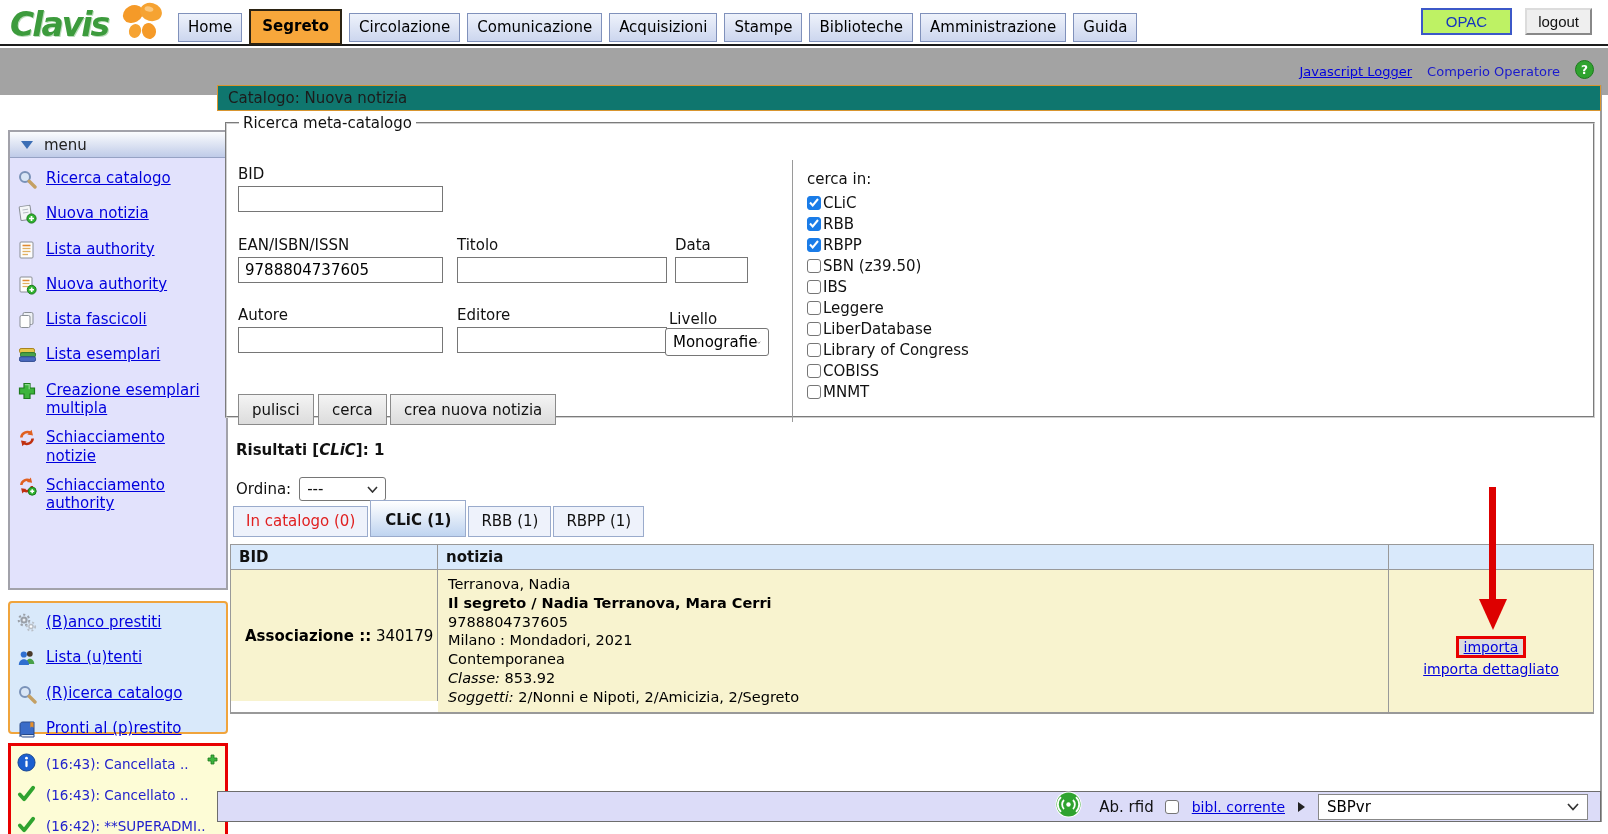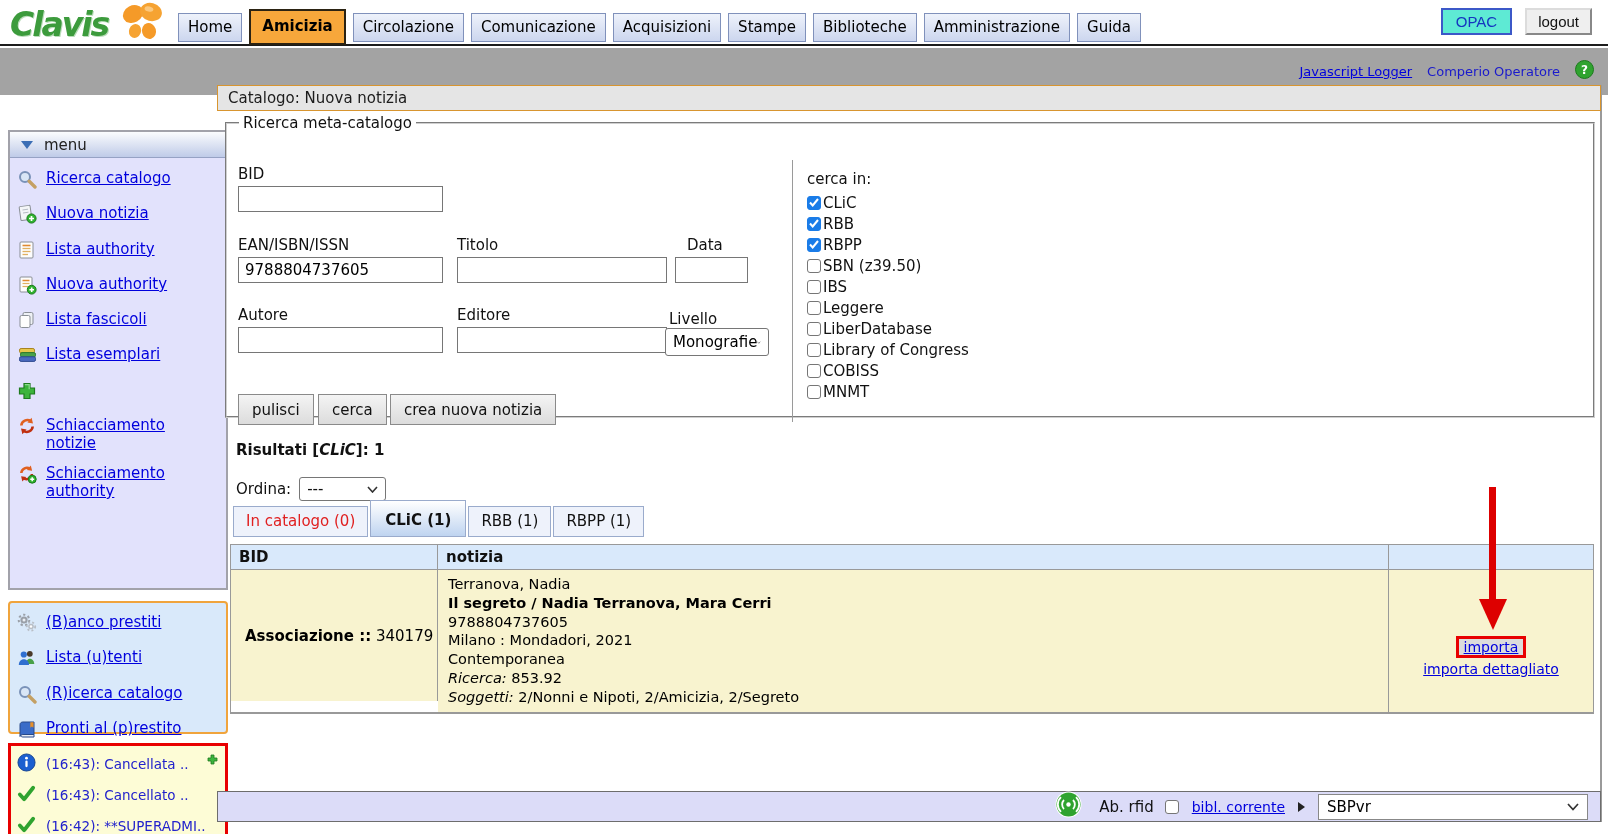--- a/index.html
+++ b/index.html
@@ -12,21 +12,21 @@
   a { color:#0000dd; text-decoration: underline; cursor: pointer; }
 
   
   .topbar { position:absolute; left:0; top:0; width:1608px; height:46px; background:#fff; border-bottom:2px solid #1c1c1c; }
   .logo { position:absolute; left:10px; top:1px; display:flex; align-items:center; gap:10px; }
   .logo-text { font-size:33px; font-weight:bold; font-style:italic; color:#3c9b3c; letter-spacing:-2px; text-shadow:1px 1px 0 #b9dcb9; }
   .nav-tabs { position:absolute; left:178px; top:9px; display:flex; gap:7px; align-items:flex-end; }
   .nav-tab { background:linear-gradient(#eef2fb,#ccd6ee); border:1px solid #8091bb; padding:4px 9px 5px; color:#000; white-space:nowrap; }
   .nav-tab.active { background:#f7a73b; border:2px solid #2b2313; font-weight:bold; padding:6px 11px 8px; margin-bottom:-3px; position:relative; z-index:3; }
   .top-actions { position:absolute; right:16px; top:8px; display:flex; gap:13px; }
-  .btn-opac { background:#5eead4; border:2px solid #3c58c8; color:#1535c0; padding:3px 13px; font-size:15px; cursor:pointer; }
+  .btn-opac { background:#bef264; border:2px solid #3c58c8; color:#1535c0; padding:3px 23px; font-size:15px; cursor:pointer; }
   .btn-logout { background:#efefef; border:2px outset #dcdcdc; color:#111; padding:3px 11px; font-size:15px; cursor:pointer; }
 
   
   .strip { position:absolute; left:0; top:48px; width:1608px; height:47px; background:#a3a3a3; display:flex; align-items:center; justify-content:flex-end; gap:15px; padding-right:14px; }
   .strip a { font-size:13px; }
   .strip .operator { color:#1a1acc; font-size:13px; }
 
   
   .panel { position:absolute; left:8px; width:220px;margin-top:45px; }
   .panel-menu { top:85px; height:460px; background:#e2e2fc; border:2px solid #a2a2aa; }
@@ -36,21 +36,21 @@
   .m-item { display:flex; gap:9px; align-items:flex-start; line-height:1.22; }
   .m-item .ic { flex:none; margin-top:0; }
   .panel-short { top:556px; height:133px; background:#d9e9fa; border:2px solid #f0a43c; border-radius:4px; padding:10px 7px; display:flex; flex-direction:column; gap:11px; }
   .panel-notif { top:698px; height:130px; background:#fdfcd6; border:3px solid #e80000; padding:7px 6px; }
   .n-item { display:flex; gap:10px; align-items:center; color:#2222cc; font-size:13.5px; margin-bottom:9px; }
   .notif-plus { position:absolute; top:5px; right:7px; }
   .ic { display:inline-block; }
 
   
   .main-right-edge { position:absolute; left:1600px; top:85px; width:2px; height:737px; background:#9a9a9a; }
-  .page-title { position:absolute; left:217px; top:85px; width:1384px; height:26px; background:#e5e5e5; border:1px solid #d8952f; line-height:24px; padding-left:10px; color:#1c1c1c; }
+  .page-title { position:absolute; left:217px; top:85px; width:1384px; height:26px; background:#0f766e; border:1px solid #d8952f; line-height:24px; padding-left:10px; color:#1c1c1c; }
   fieldset.search { position:absolute; left:225px; top:114px; width:1370px; height:304px; border:2px groove #cfcfcf; background:#fff; }
   fieldset.search legend { margin-left:12px; padding:0 4px; font-size:15px; color:#111; }
   .fld-label { position:absolute; color:#111; }
   .txt { position:absolute; height:26px; border:1px solid #767676; background:#fff; font:15px "DejaVu Sans","Liberation Sans",sans-serif; padding:0 6px; }
   .fake-select { position:absolute; height:28px; border:1px solid #767676; border-radius:3px; background:#fff; display:flex; align-items:center; justify-content:space-between; padding:0 7px; cursor:pointer; }
   .btn { position:absolute; height:31px; background:linear-gradient(#f4f4f4,#dcdcdc); border:1px solid #8a8a8a; font:15px "DejaVu Sans","Liberation Sans",sans-serif; padding:0 13px; cursor:pointer; color:#111;margin-top:15px; }
   .vdivider { position:absolute; left:565px; top:28px; width:1px; height:262px; background:#9a9a9a; }
   .cerca-in { position:absolute; left:580px; top:38px; }
   .cb-row { display:flex; align-items:center; height:21px; }
   .cbx { width:14px; height:14px; border:1px solid #767676; border-radius:3px; background:#fff; flex:none; cursor:pointer; }
@@ -97,21 +97,21 @@
           <ellipse cx="15" cy="13" rx="10.5" ry="8.5" fill="#f59a28" transform="rotate(-28 15 13)"></ellipse>
           <ellipse cx="33" cy="11" rx="11" ry="9" fill="#f6a332" transform="rotate(14 33 11)"></ellipse>
           <ellipse cx="17" cy="30" rx="6" ry="7" fill="#f6a332" transform="rotate(22 17 30)"></ellipse>
           <ellipse cx="31" cy="30" rx="7" ry="8" fill="#f59a28" transform="rotate(-16 31 30)"></ellipse>
           <ellipse cx="31" cy="8" rx="4.5" ry="2.6" fill="#fbc87e" transform="rotate(14 31 8)"></ellipse>
         </svg>
       </span>
     </div>
     <div class="nav-tabs">
       <div class="nav-tab">Home</div>
-      <div class="nav-tab active">Amicizia</div>
+      <div class="nav-tab active">Segreto</div>
       <div class="nav-tab">Circolazione</div>
       <div class="nav-tab">Comunicazione</div>
       <div class="nav-tab">Acquisizioni</div>
       <div class="nav-tab">Stampe</div>
       <div class="nav-tab">Biblioteche</div>
       <div class="nav-tab">Amministrazione</div>
       <div class="nav-tab">Guida</div>
     </div>
     <div class="top-actions">
       <button class="btn-opac">OPAC</button>
@@ -187,20 +187,21 @@
               <rect x="3.5" y="7.6" width="15" height="4.4" rx="1.6" fill="#4aa24a" stroke="#2e7a2e"></rect>
               <rect x="2.5" y="11.8" width="16" height="4.6" rx="1.6" fill="#4a6ac0" stroke="#2e4a90"></rect>
             </svg></span>
         <a>Lista esemplari</a>
       </div>
       <div class="m-item">
         <span class="ic"><svg width="20" height="20" viewBox="0 0 20 20">
               <path d="M7 2.5h6v4.5h4.5v6H13v4.5H7V13H2.5V7H7z" fill="#3cb43c" stroke="#1e7a1e" stroke-width="1.2"></path>
               <path d="M7.8 3.6h4.4v4.6" fill="none" stroke="#8fdc8f" stroke-width="1.2"></path>
             </svg></span>
+        <a>Creazione esemplari multipla</a>
       </div>
       <div class="m-item">
         <span class="ic"><svg width="20" height="20" viewBox="0 0 20 20">
               <path d="M4.3 9.5a6 6 0 0 1 9.5-4.3" fill="none" stroke="#e06020" stroke-width="2.6"></path>
               <polygon points="14.6,1.8 16,7.4 10.4,6.4" fill="#e06020"></polygon>
               <path d="M15.7 10.5a6 6 0 0 1-9.5 4.3" fill="none" stroke="#c03010" stroke-width="2.6"></path>
               <polygon points="5.4,18.2 4,12.6 9.6,13.6" fill="#c03010"></polygon>
             </svg></span>
         <a>Schiacciamento notizie</a>
       </div>
@@ -292,21 +293,21 @@
 
     <div class="fld-label" style="left:11px; top:33px;">BID</div>
     <input class="txt" style="left: 11px; top: 54px; width: 205px;">
 
     <div class="fld-label" style="left:11px; top:104px;">EAN/ISBN/ISSN</div>
     <input class="txt" style="left: 11px; top: 125px; width: 205px;" value="9788804737605">
 
     <div class="fld-label" style="left:230px; top:104px;">Titolo</div>
     <input class="txt" style="left: 230px; top: 125px; width: 210px;">
 
-    <div class="fld-label" style="left:460px; top:104px;">Data</div>
+    <div class="fld-label" style="left:448px; top:104px;">Data</div>
     <input class="txt" style="left: 448px; top: 125px; width: 73px;">
 
     <div class="fld-label" style="left:11px; top:174px;">Autore</div>
     <input class="txt" style="left: 11px; top: 195px; width: 205px;">
 
     <div class="fld-label" style="left:230px; top:174px;">Editore</div>
     <input class="txt" style="left: 230px; top: 195px; width: 210px;">
 
     <div class="fld-label" style="left:442px; top:178px;">Livello</div>
     <div class="fake-select" style="left:438px; top:196px; width:104px;">
@@ -407,21 +408,21 @@
     <div class="tr">
       <div class="td c1 bid-cell">
         <span><b>Associazione ::</b>&nbsp;<span>340179</span></span>
       </div>
       <div class="td c2 not-cell">
         <div>Terranova, Nadia</div>
         <div style="font-weight:bold;">Il segreto / Nadia Terranova, Mara Cerri</div>
         <div>9788804737605</div>
         <div>Milano : Mondadori, 2021</div>
         <div>Contemporanea</div>
-        <div><span style="font-style:italic;">Ricerca:</span>&nbsp;<span>853.92</span></div>
+        <div><span style="font-style:italic;">Classe:</span>&nbsp;<span>853.92</span></div>
         <div><span style="font-style:italic;">Soggetti:</span>&nbsp;<span>2/Nonni e Nipoti, 2/Amicizia, 2/Segreto</span></div>
       </div>
       <div class="td c3 act-cell">
         <div class="importa-box">
           <a>importa</a>
         </div>
         <div style="margin-top:3px;">
           <a>importa dettagliato</a>
         </div>
       </div>

